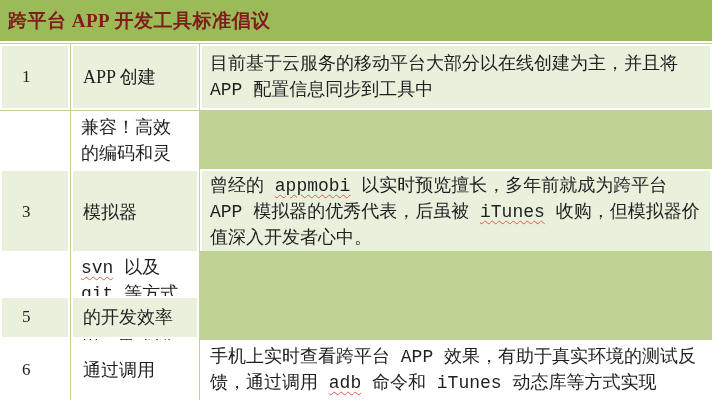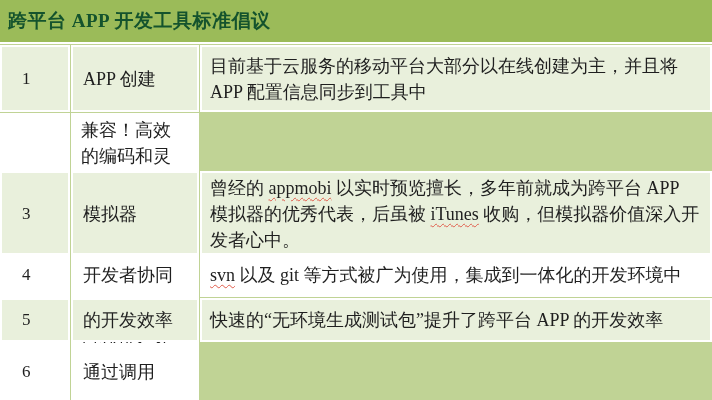--- a/index.html
+++ b/index.html
@@ -21,21 +21,21 @@
     gap:1px;
     background:var(--line-green);
   }
   .title-bar{
     height:44px;
     background:var(--header-green);
     background-clip:padding-box;
     border-bottom:2px solid #fff;
     display:flex;align-items:center;
     padding-left:8px;
-    font-size:19px;font-weight:bold;color:#14532d;
+    font-size:19px;font-weight:bold;color:#7f1d1d;
     letter-spacing:0.5px;
   }
   .t-row{
     display:grid;
     grid-template-columns:70px 128px 1fr;
     gap:1px;
     background:var(--line-green);
   }
   .t-row.r1{height:67px;}
   .t-row.r2{height:57px;}
@@ -46,21 +46,21 @@
   .cell{
     border:2px solid #fff;
     background-clip:padding-box !important;
     display:flex;align-items:center;
     font-size:18px;line-height:26px;
   }
   .t-row.odd .cell{background:var(--band-green);}
   .t-row.even .cell{background:#ffffff;}
   .c-num{padding-left:20px;font-size:17px;}
   .c-name{padding-left:10px;}
-  .c-desc{padding:2px 10px 2px 8px;display:block;display:flex;}
+  .c-desc{padding:2px 10px 2px 8px;display:block;display:flex;font-family:Liberation Mono, monospace;}
   .c-desc .inner{display:inline;}
   .misspell{
     text-decoration:underline;
     text-decoration-style:wavy;
     text-decoration-color:var(--misspell-red);
     text-decoration-thickness:1px;
     text-underline-offset:3px;
   }
 </style>
 </head>
@@ -88,32 +88,31 @@
   <div class="t-row r3 odd">
     <div class="cell c-num">3</div>
     <div class="cell c-name">模拟器</div>
     <div class="cell c-desc">
         <span class="inner"><span>曾经的 </span><span class="misspell">appmobi</span><span> 以实时预览擅长，多年前就成为跨平台 APP 模拟器的优秀代表，后虽被 </span><span class="misspell">iTunes</span><span> 收购，但模拟器价值深入开发者心中。</span></span>
       </div>
   </div>
 
   <div class="t-row r4 even">
     <div class="cell c-num">4</div>
-    <div class="cell c-name">开发者协同</div>
     <div class="cell c-desc">
         <span class="inner"><span class="misspell">svn</span><span> 以及 git 等方式被广为使用，集成到一体化的开发环境中</span></span>
       </div>
   </div>
 
   <div class="t-row r5 odd">
     <div class="cell c-num">5</div>
     <div class="cell c-name">的开发效率</div>
-    <div class="cell c-desc">
-        <span class="inner"><span>快速的“无环境生成测试包”提升了跨平台 APP 的开发效率</span></span>
-      </div>
   </div>
 
   <div class="t-row r6 even">
     <div class="cell c-num">6</div>
     <div class="cell c-name">通过调用</div>
+    <div class="cell c-desc">
+        <span class="inner"><span>手机上实时查看跨平台 APP 效果，有助于真实环境的测试反馈，通过调用 </span><span class="misspell">adb</span><span> 命令和 iTunes 动态库等方式实现</span></span>
+      </div>
   </div>
 
 </div>
 
 </body></html>

